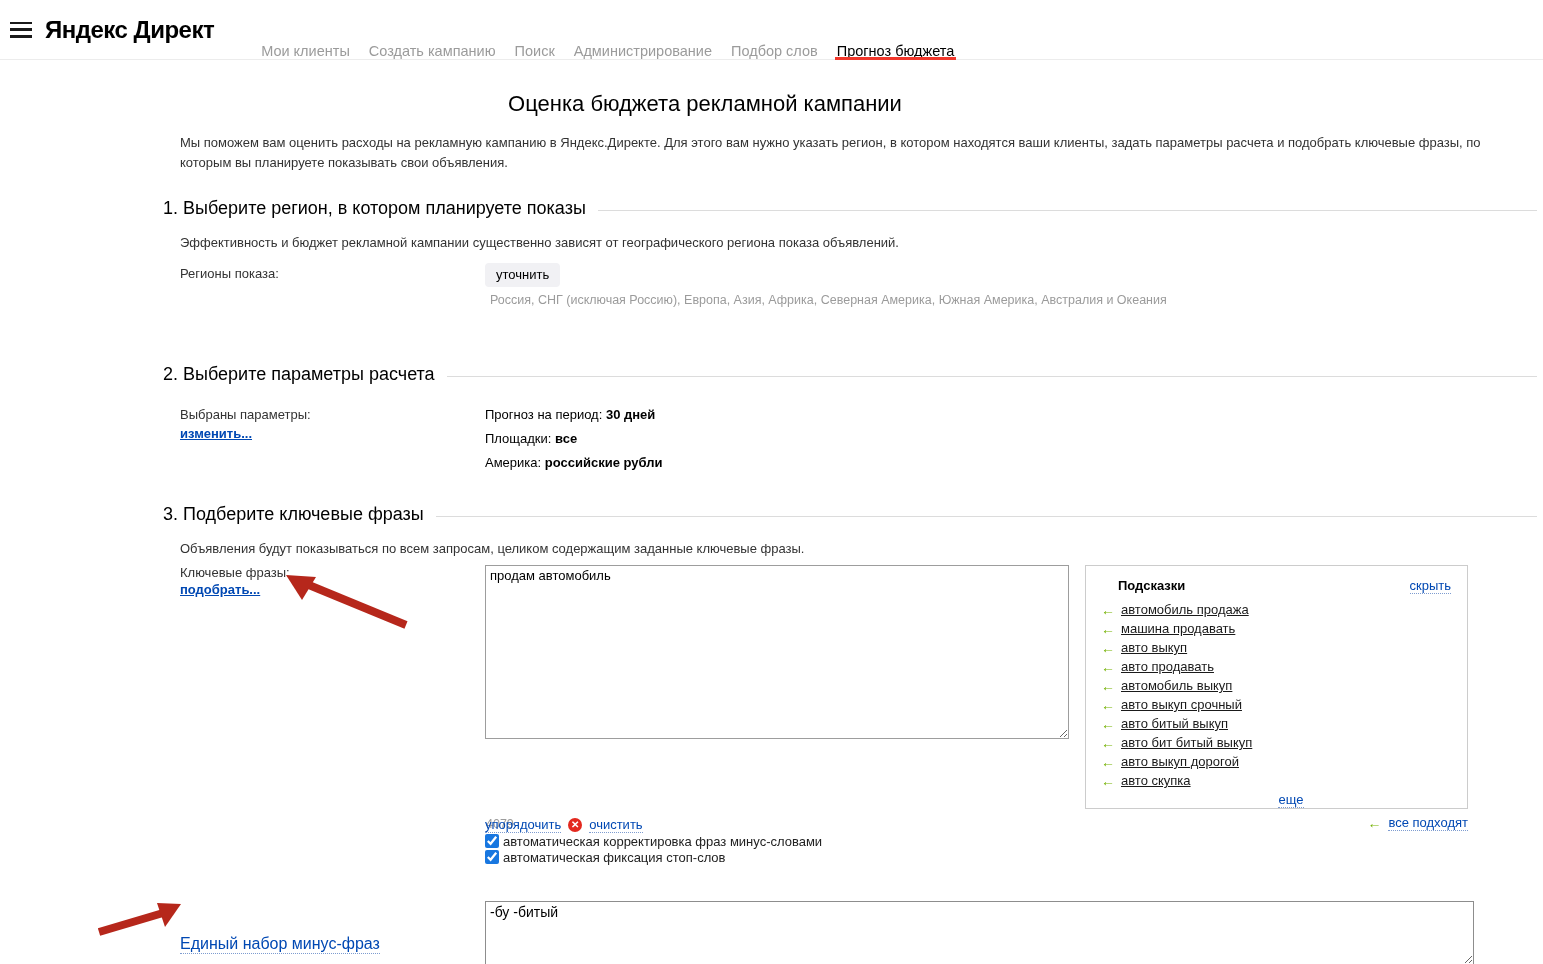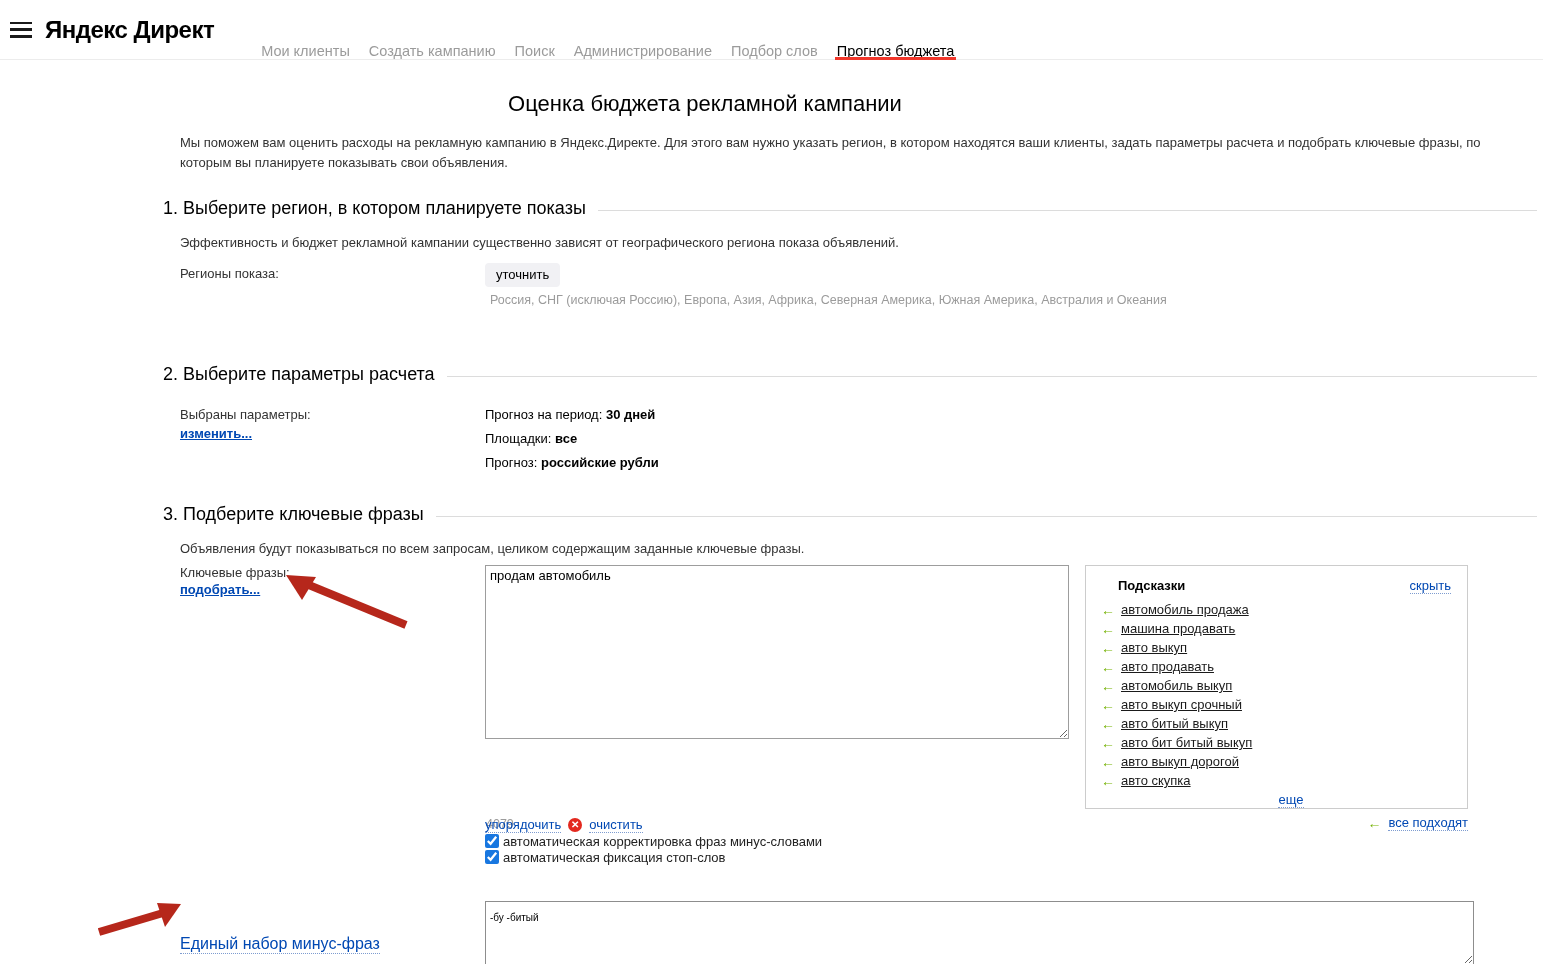--- a/index.html
+++ b/index.html
@@ -200,22 +200,22 @@
     font-size: 13px;
   }
   
   .minus-wrap { position: relative; height: 75px; }
   .minus-link { position: absolute; left: 180px; top: 1px; font-size: 16px; margin-top: 33px; }
   .minus-textarea {
     position: absolute; left: 485px; top: 0;
     width: 989px; height: 64px;
     border: 1px solid #8d8d8d;
     font-family: inherit;
-    font-size: 10px;
-    padding: 10px 4px;
+    font-size: 14px;
+    padding: 2px 4px;
     color: #000;
     resize: both;
     outline: none;
   }
   
   .annot { position: absolute; pointer-events: none; }
 </style>
 </head>
 <body>
 
@@ -262,21 +262,21 @@
   <div class="s2-right">
     <div class="p-row">
       <span>Прогноз на период:</span>
       <span class="p-val">30 дней</span>
     </div>
     <div class="p-row">
       <span>Площадки:</span>
       <span class="p-val">все</span>
     </div>
     <div class="p-row">
-      <span>Прогноз:</span>
+      <span>Америка:</span>
       <span class="p-val">российские рубли</span>
     </div>
   </div>
 </div>
 
 <div class="section-heading h3">
   <span>3. Подберите ключевые фразы</span>
   <span class="rule"></span>
 </div>
 <p class="section-desc">Объявления будут показываться по всем запросам, целиком содержащим заданные ключевые фразы.</p>

